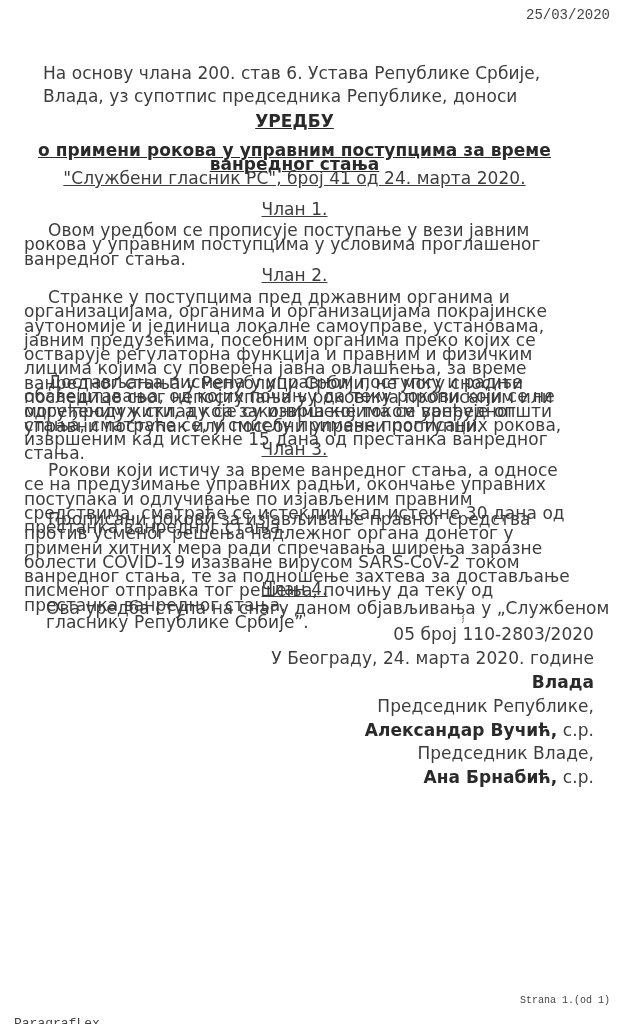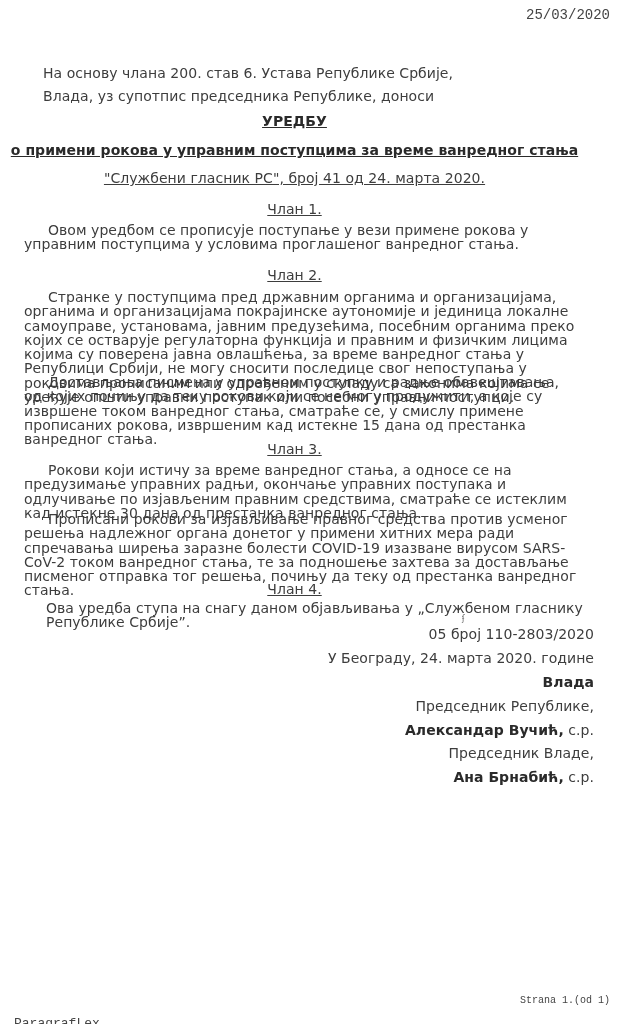--- a/index.html
+++ b/index.html
@@ -3,21 +3,21 @@
   <meta charset="utf-8">
   <style>
     html, body { margin: 0; padding: 0; }
     body {
       width: 624px; height: 1024px; background: #ffffff; position: relative; overflow: hidden;
       font-family: "DejaVu Sans", sans-serif; color: #3a3a3a;
     }
     .abs { position: absolute; }
     .serif { font-family: Liberation Mono, monospace; color: #444; }
     .date { top: 7px; right: 14px; font-size: 14px; }
-    .txt { font-size: 14px; line-height: 14.3px; color: #3d3d3d; letter-spacing: 0.05px; }
+    .txt { font-size: 17px; line-height: 14.3px; color: #3d3d3d; letter-spacing: 0.05px; }
     .intro { left: 43px; }
     .center { left: 0; width: 589px; text-align: center; text-decoration: underline; }
     .bold { font-weight: bold; color: #2a2a2a; }
     .para { left: 24px; width: 556px; text-indent: 24px; text-align: left; }
     .right { right: 30px; text-align: center; }
     .footer-left { left: 14px; top: 995px; font-size: 13px; margin-top: 21px; }
     .footer-right { right: 14px; top: 995px; font-size: 10px; }
     .mark { font-size: 8px; color: #666; }
   </style>
 </head>
@@ -26,21 +26,21 @@
 <div class="abs serif date">25/03/2020</div>
 
 <div class="abs txt intro" style="top:66px;">На основу члана 200. став 6. Устава Републике Србије,</div>
 <div class="abs txt intro" style="top:89px;">Влада, уз супотпис председника Републике, доноси</div>
 
 <div class="abs txt center bold" style="top:114px;">УРЕДБУ</div>
 <div class="abs txt center bold" style="top:143px;">о примени рокова у управним поступцима за време ванредног стања</div>
 <div class="abs txt center" style="top:171px;">"Службени гласник РС", број 41 од 24. марта 2020.</div>
 
 <div class="abs txt center" style="top:202px;">Члан 1.</div>
-<div class="abs txt para" style="top:223px;">Овом уредбом се прописује поступање у вези примене рокова у управним поступцима у условима проглашеног ванредног стања.</div>
+<div class="abs txt para" style="top:223px;">Овом уредбом се прописује поступање у вези јавним рокова у управним поступцима у условима проглашеног ванредног стања.</div>
 
 <div class="abs txt center" style="top:268px;">Члан 2.</div>
 <div class="abs txt para" style="top:290px;">Странке у поступцима пред државним органима и организацијама, органима и организацијама покрајинске аутономије и јединица локалне самоуправе, установама, јавним предузећима, посебним органима преко којих се остварује регулаторна функција и правним и физичким лицима којима су поверена јавна овлашћења, за време ванредног стања у Републици Србији, не могу сносити последице свог непоступања у роковима прописаним или одређеним у складу са законима којима се уређује општи управни поступак или посебни управни поступци.</div>
 <div class="abs txt para" style="top:375px;">Достављања писмена у управном поступку и радње обавештавања, од којих почињу да теку рокови који се не могу продужити, а које су извршене током ванредног стања, сматраће се, у смислу примене прописаних рокова, извршеним кад истекне 15 дана од престанка ванредног стања.</div>
 
 <div class="abs txt center" style="top:442px;">Члан 3.</div>
 <div class="abs txt para" style="top:463px;">Рокови који истичу за време ванредног стања, а односе се на предузимање управних радњи, окончање управних поступака и одлучивање по изјављеним правним средствима, сматраће се истеклим кад истекне 30 дана од престанка ванредног стања.</div>
 <div class="abs txt para" style="top:512px;">Прописани рокови за изјављивање правног средства против усменог решења надлежног органа донетог у примени хитних мера ради спречавања ширења заразне болести COVID-19 изазване вирусом SARS-CoV-2 током ванредног стања, те за подношење захтева за достављање писменог отправка тог решења, почињу да теку од престанка ванредног стања.</div>
 
 <div class="abs txt center" style="top:582px;">Члан 4.</div>

